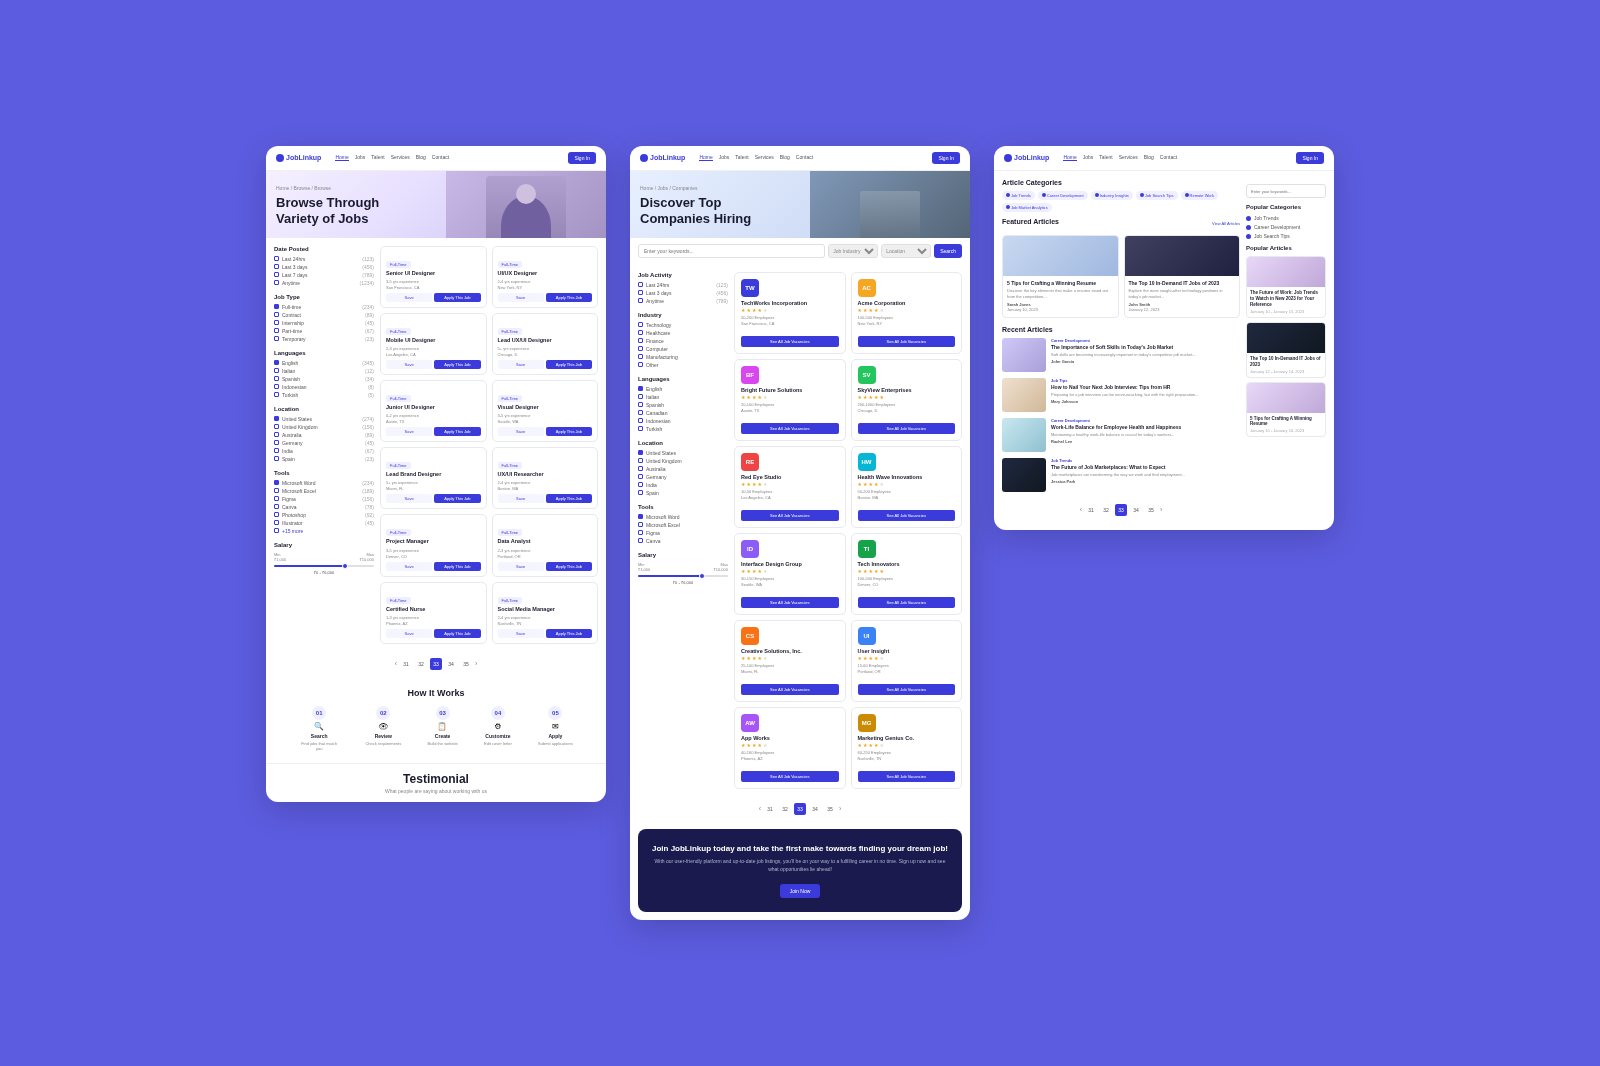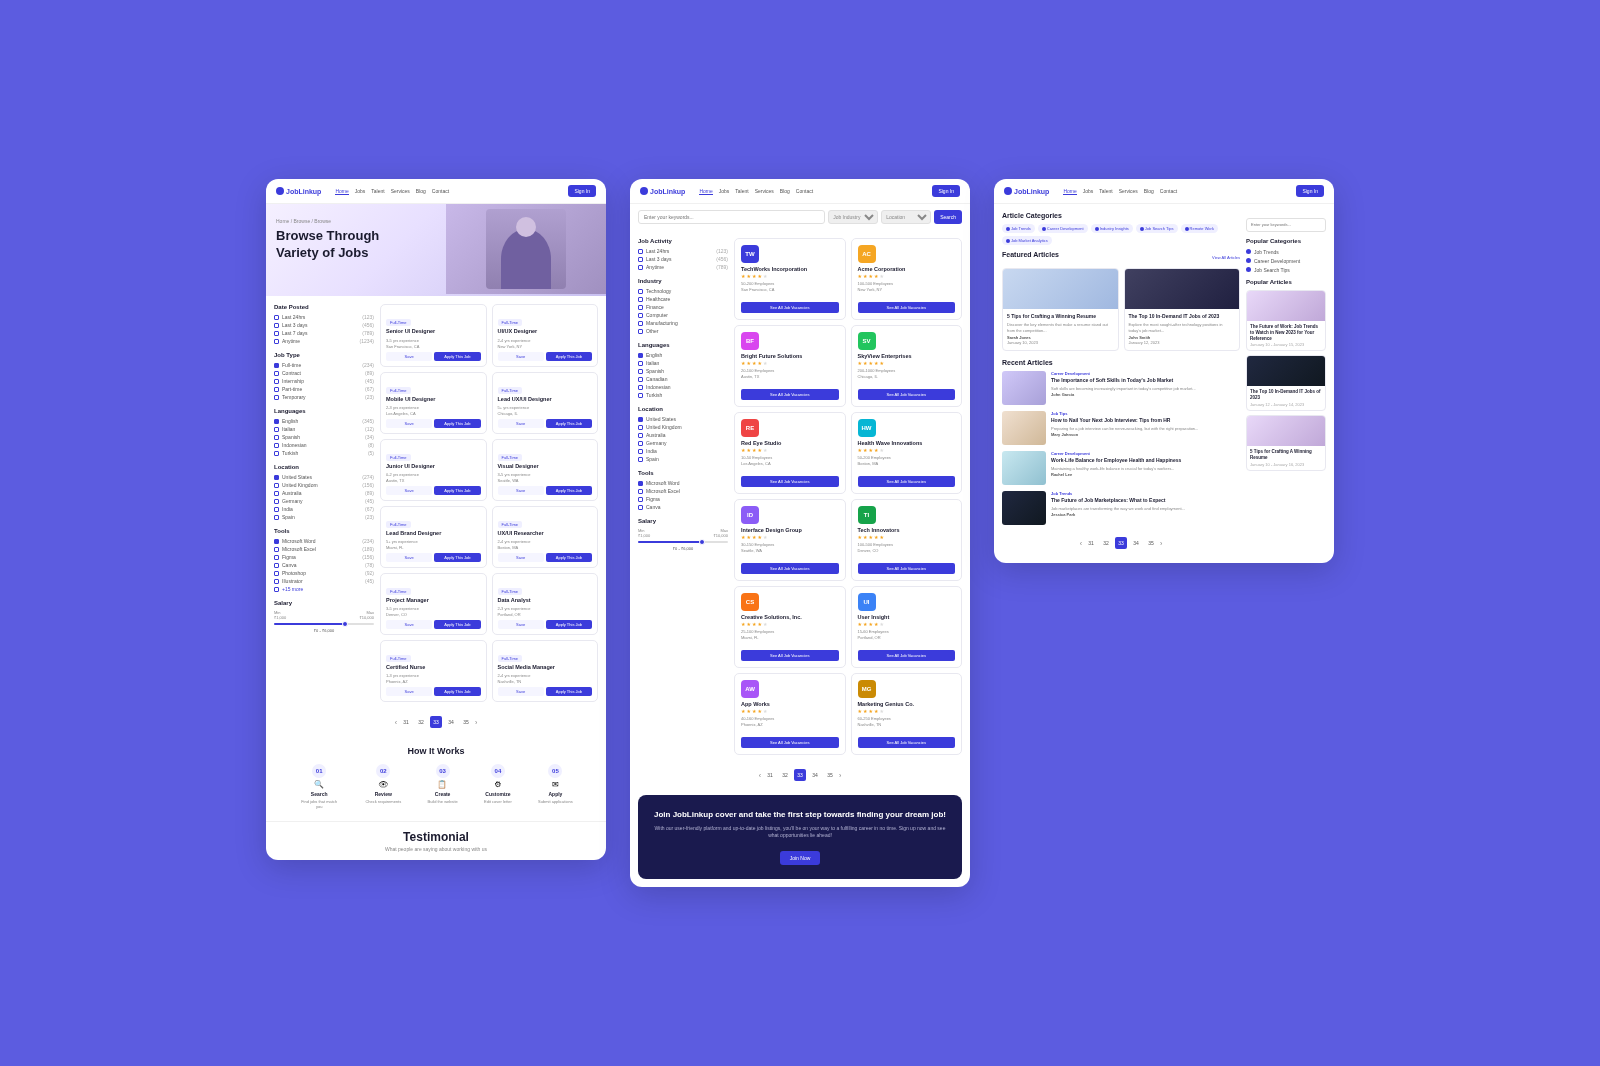--- a/index.html
+++ b/index.html
@@ -60,21 +60,21 @@
       border: none;
       border-radius: 3px;
       font-size: 5px;
       padding: 3px 6px;
       cursor: pointer;
     }
 
     
     .hero {
       position: relative;
-      height: 92px;
+      height: 67px;
       overflow: hidden;
     }
     .hero-bg {
       position: absolute;
       top: 0; left: 0; right: 0; bottom: 0;
       background: linear-gradient(135deg, #f5f0ff 0%, #e8e0ff 40%, #c8c0f0 100%);
     }
     .hero-img-placeholder {
       position: absolute;
       right: 0; top: 0;
@@ -1058,20 +1058,32 @@
         <span class="nav-link active">Home</span>
         <span class="nav-link">Jobs</span>
         <span class="nav-link">Talent</span>
         <span class="nav-link">Services</span>
         <span class="nav-link">Blog</span>
         <span class="nav-link">Contact</span>
       </div>
       <button class="nav-btn">Sign In</button>
     </div>
 
+    <div class="hero">
+      <div class="hero-bg" style="background: linear-gradient(135deg, #e8f0ff 0%, #c0d0f0 100%);"></div>
+      <div class="hero-img-placeholder" style="background: linear-gradient(135deg, #a0b8d8 0%, #708090 100%);">
+        <div style="width:100%;height:100%;background:linear-gradient(135deg,#8098b8,#506070);display:flex;align-items:center;justify-content:center;">
+          <div style="width:60px;height:50px;background:linear-gradient(180deg,#90a0b0,#607080);border-radius:2px;opacity:0.7;"></div>
+        </div>
+      </div>
+      <div class="hero-content">
+        <div class="breadcrumb-mini">Home / Jobs / Companies</div>
+        <div class="hero-title">Discover Top<br>Companies Hiring</div>
+      </div>
+    </div>
 
     <div class="search-bar-row">
       <input class="search-input-sm" type="text" placeholder="Enter your keywords..." style="">
       <select class="search-select-sm">
         <option>Job Industry</option>
       </select>
       <select class="search-select-sm">
         <option>Location</option>
       </select>
       <button class="search-btn-sm">Search</button>
@@ -1394,21 +1406,21 @@
       <span class="page-arrow">‹</span>
       <span class="page-num">31</span>
       <span class="page-num">32</span>
       <span class="page-num active">33</span>
       <span class="page-num">34</span>
       <span class="page-num">35</span>
       <span class="page-arrow">›</span>
     </div>
 
     <div class="cta-section">
-      <div class="cta-title">Join JobLinkup cover and take the first step towards finding your dream job!</div>
+      <div class="cta-title">Join JobLinkup today and take the first make towards finding your dream job!</div>
       <div class="cta-desc">With our user-friendly platform and up-to-date job listings, you'll be on your way to a fulfilling career in no time. Sign up now and see what opportunities lie ahead!</div>
       <button class="cta-btn">Join Now</button>
     </div>
   </div>
 
   <div class="page-card">
 
     <div class="nav">
       <div class="nav-logo">
         <div class="nav-logo-dot"></div>

